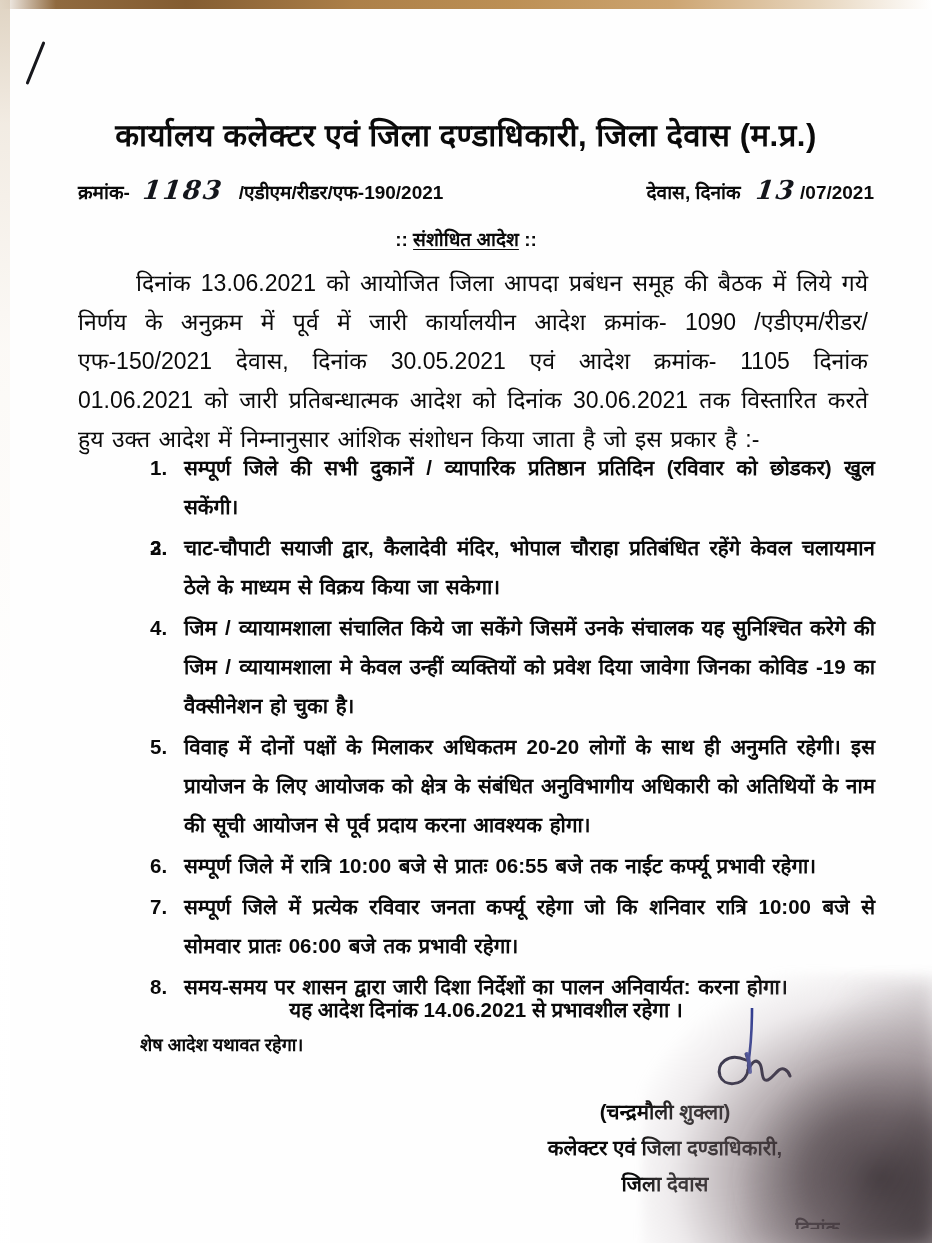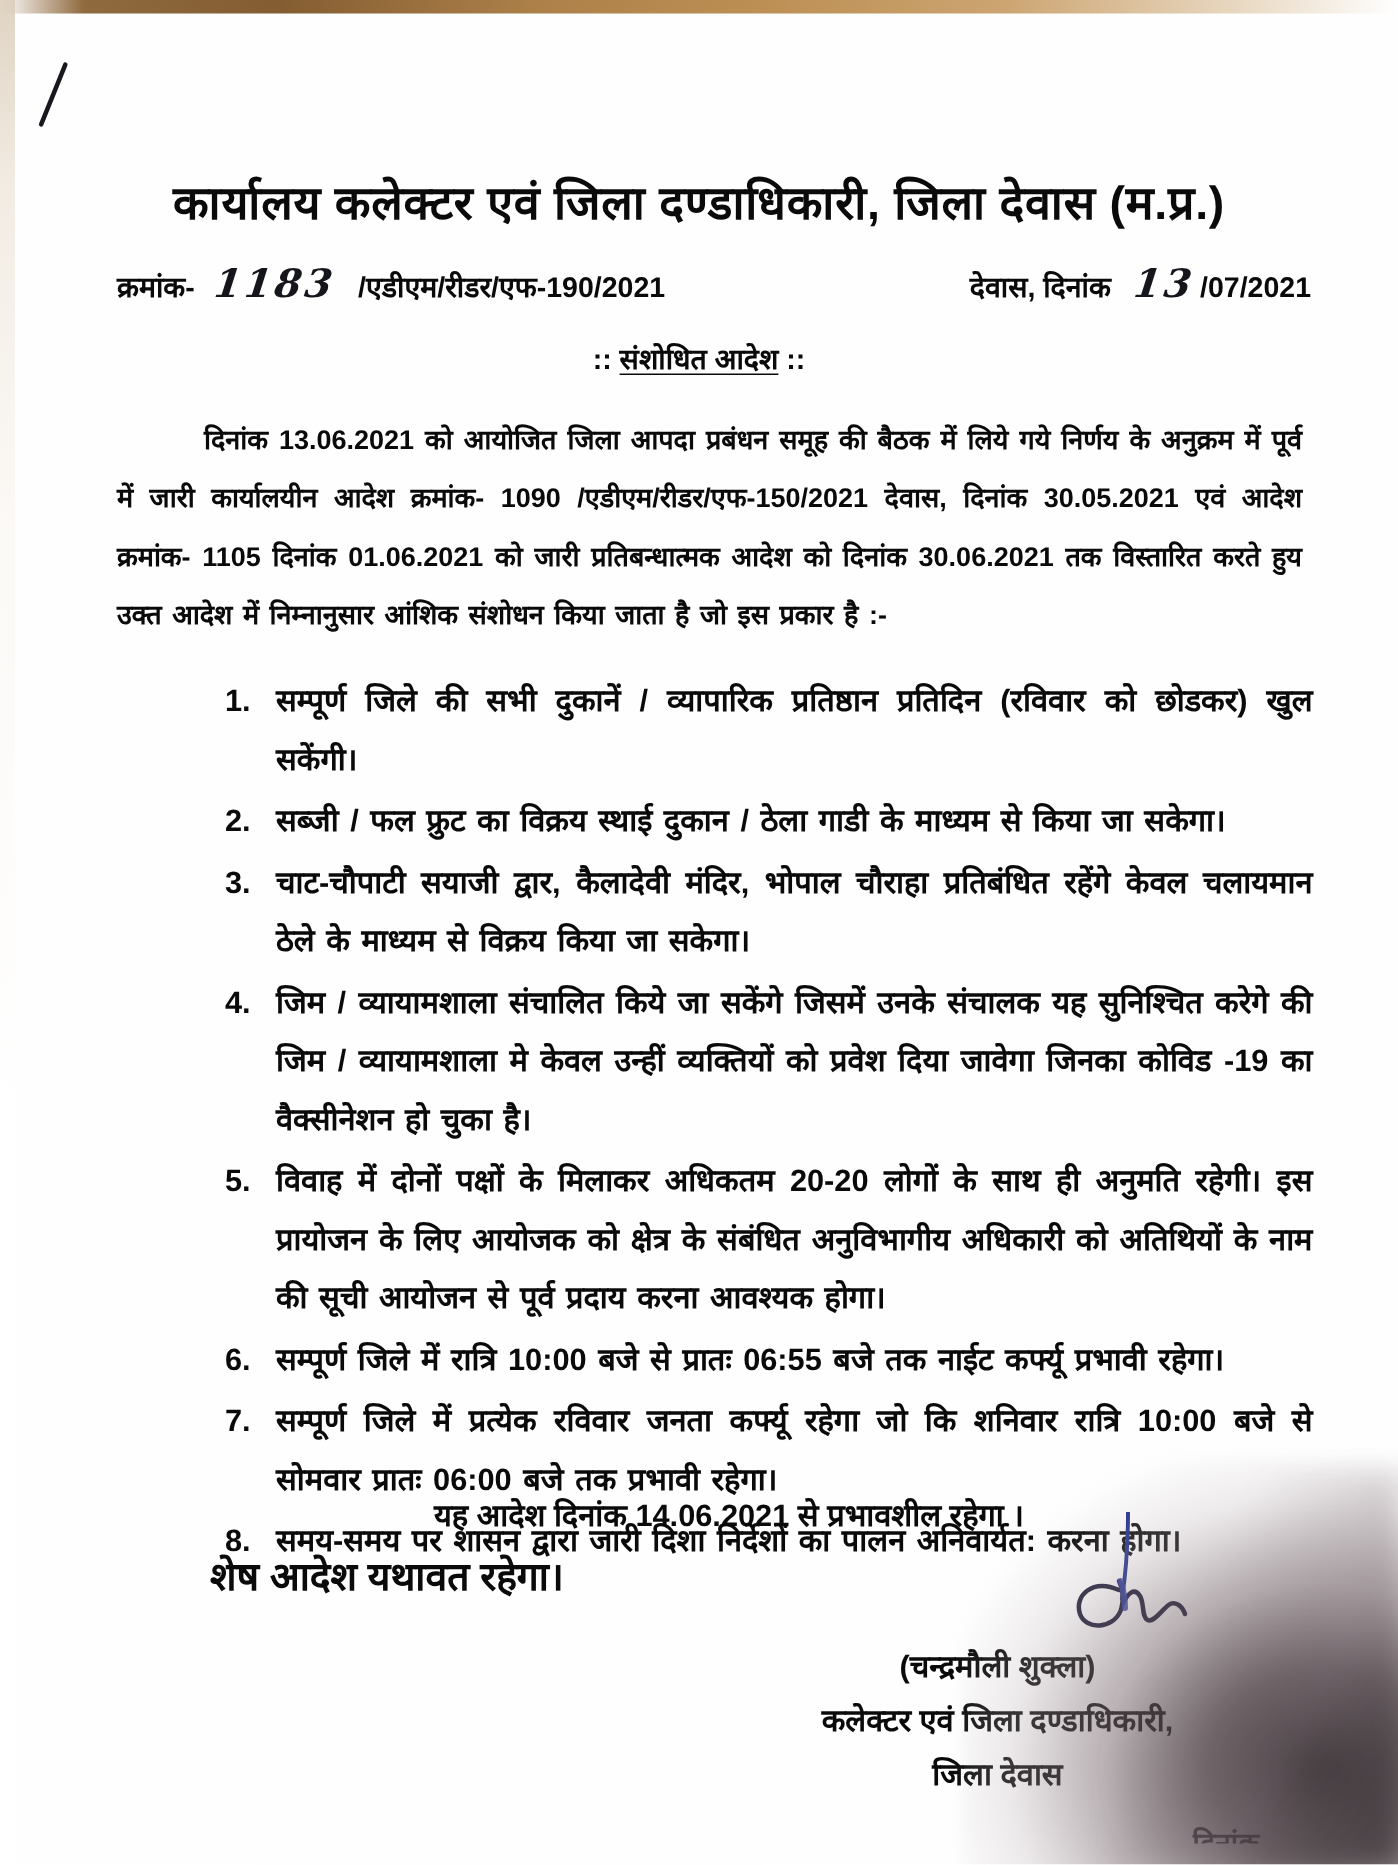--- a/index.html
+++ b/index.html
@@ -157,26 +157,26 @@
     position: absolute;
     top: 226px; left: 0; width: 932px;
     text-align: center;
     font-size: 19px;
     font-weight: 700;
   }
   .subject u { text-decoration: underline; text-underline-offset: 3px; }
 
   .para {
     position: absolute;
-    top: 274px; left: 78px; width: 790px;
-    font-size: 18px;
+    top: 264px; left: 78px; width: 790px;
+    font-size: 23px;
     line-height: 39px;
     text-align: justify;
     text-indent: 58px;
-    font-weight: 700;
+    font-weight: 400;
     word-spacing: 2px;
   }
 
   .list {
     position: absolute;
     top: 448px; left: 150px; width: 725px;
     margin: 0; padding: 0;
     list-style: none;
     font-size: 20.5px;
     font-weight: 600;
@@ -200,21 +200,21 @@
     top: 995px; left: 0; width: 932px;
     text-align: center;
     font-size: 20.5px;
     font-weight: 600;
     padding-left: 40px;
     box-sizing: border-box;
   }
   .remaining {
     position: absolute;
     top: 1032px; left: 140px;
-    font-size: 26px;
+    font-size: 18px;
     font-weight: 700;
   }
 
   
   .sig-svg {
     position: absolute;
     left: 690px; top: 1008px;
     width: 120px; height: 92px;
   }
   .sig-block {
@@ -268,21 +268,20 @@
 
   <div class="para">दिनांक 13.06.2021 को आयोजित जिला आपदा प्रबंधन समूह की बैठक में लिये गये निर्णय के अनुक्रम में पूर्व में जारी कार्यालयीन आदेश क्रमांक- 1090 /एडीएम/रीडर/एफ-150/2021 देवास, दिनांक 30.05.2021 एवं आदेश क्रमांक- 1105 दिनांक 01.06.2021 को जारी प्रतिबन्धात्मक आदेश को दिनांक 30.06.2021 तक विस्तारित करते हुय उक्त आदेश में निम्नानुसार आंशिक संशोधन किया जाता है जो इस प्रकार है :-</div>
 
   <ul class="list">
     <li>
       <span class="num">1.</span>
       <span>सम्पूर्ण जिले की सभी दुकानें / व्यापारिक प्रतिष्ठान प्रतिदिन (रविवार को छोडकर) खुल सकेंगी।</span>
     </li>
     <li>
       <span class="num">2.</span>
-      <span>सब्जी / फल फ्रुट का विक्रय स्थाई दुकान / ठेला गाडी के माध्यम से किया जा सकेगा।</span>
     </li>
     <li>
       <span class="num">3.</span>
       <span>चाट-चौपाटी सयाजी द्वार, कैलादेवी मंदिर, भोपाल चौराहा प्रतिबंधित रहेंगे केवल चलायमान ठेले के माध्यम से विक्रय किया जा सकेगा।</span>
     </li>
     <li>
       <span class="num">4.</span>
       <span>जिम / व्यायामशाला संचालित किये जा सकेंगे जिसमें उनके संचालक यह सुनिश्चित करेगे की जिम / व्यायामशाला मे केवल उन्हीं व्यक्तियों को प्रवेश दिया जावेगा जिनका कोविड -19 का वैक्सीनेशन हो चुका है।</span>
     </li>
     <li>

